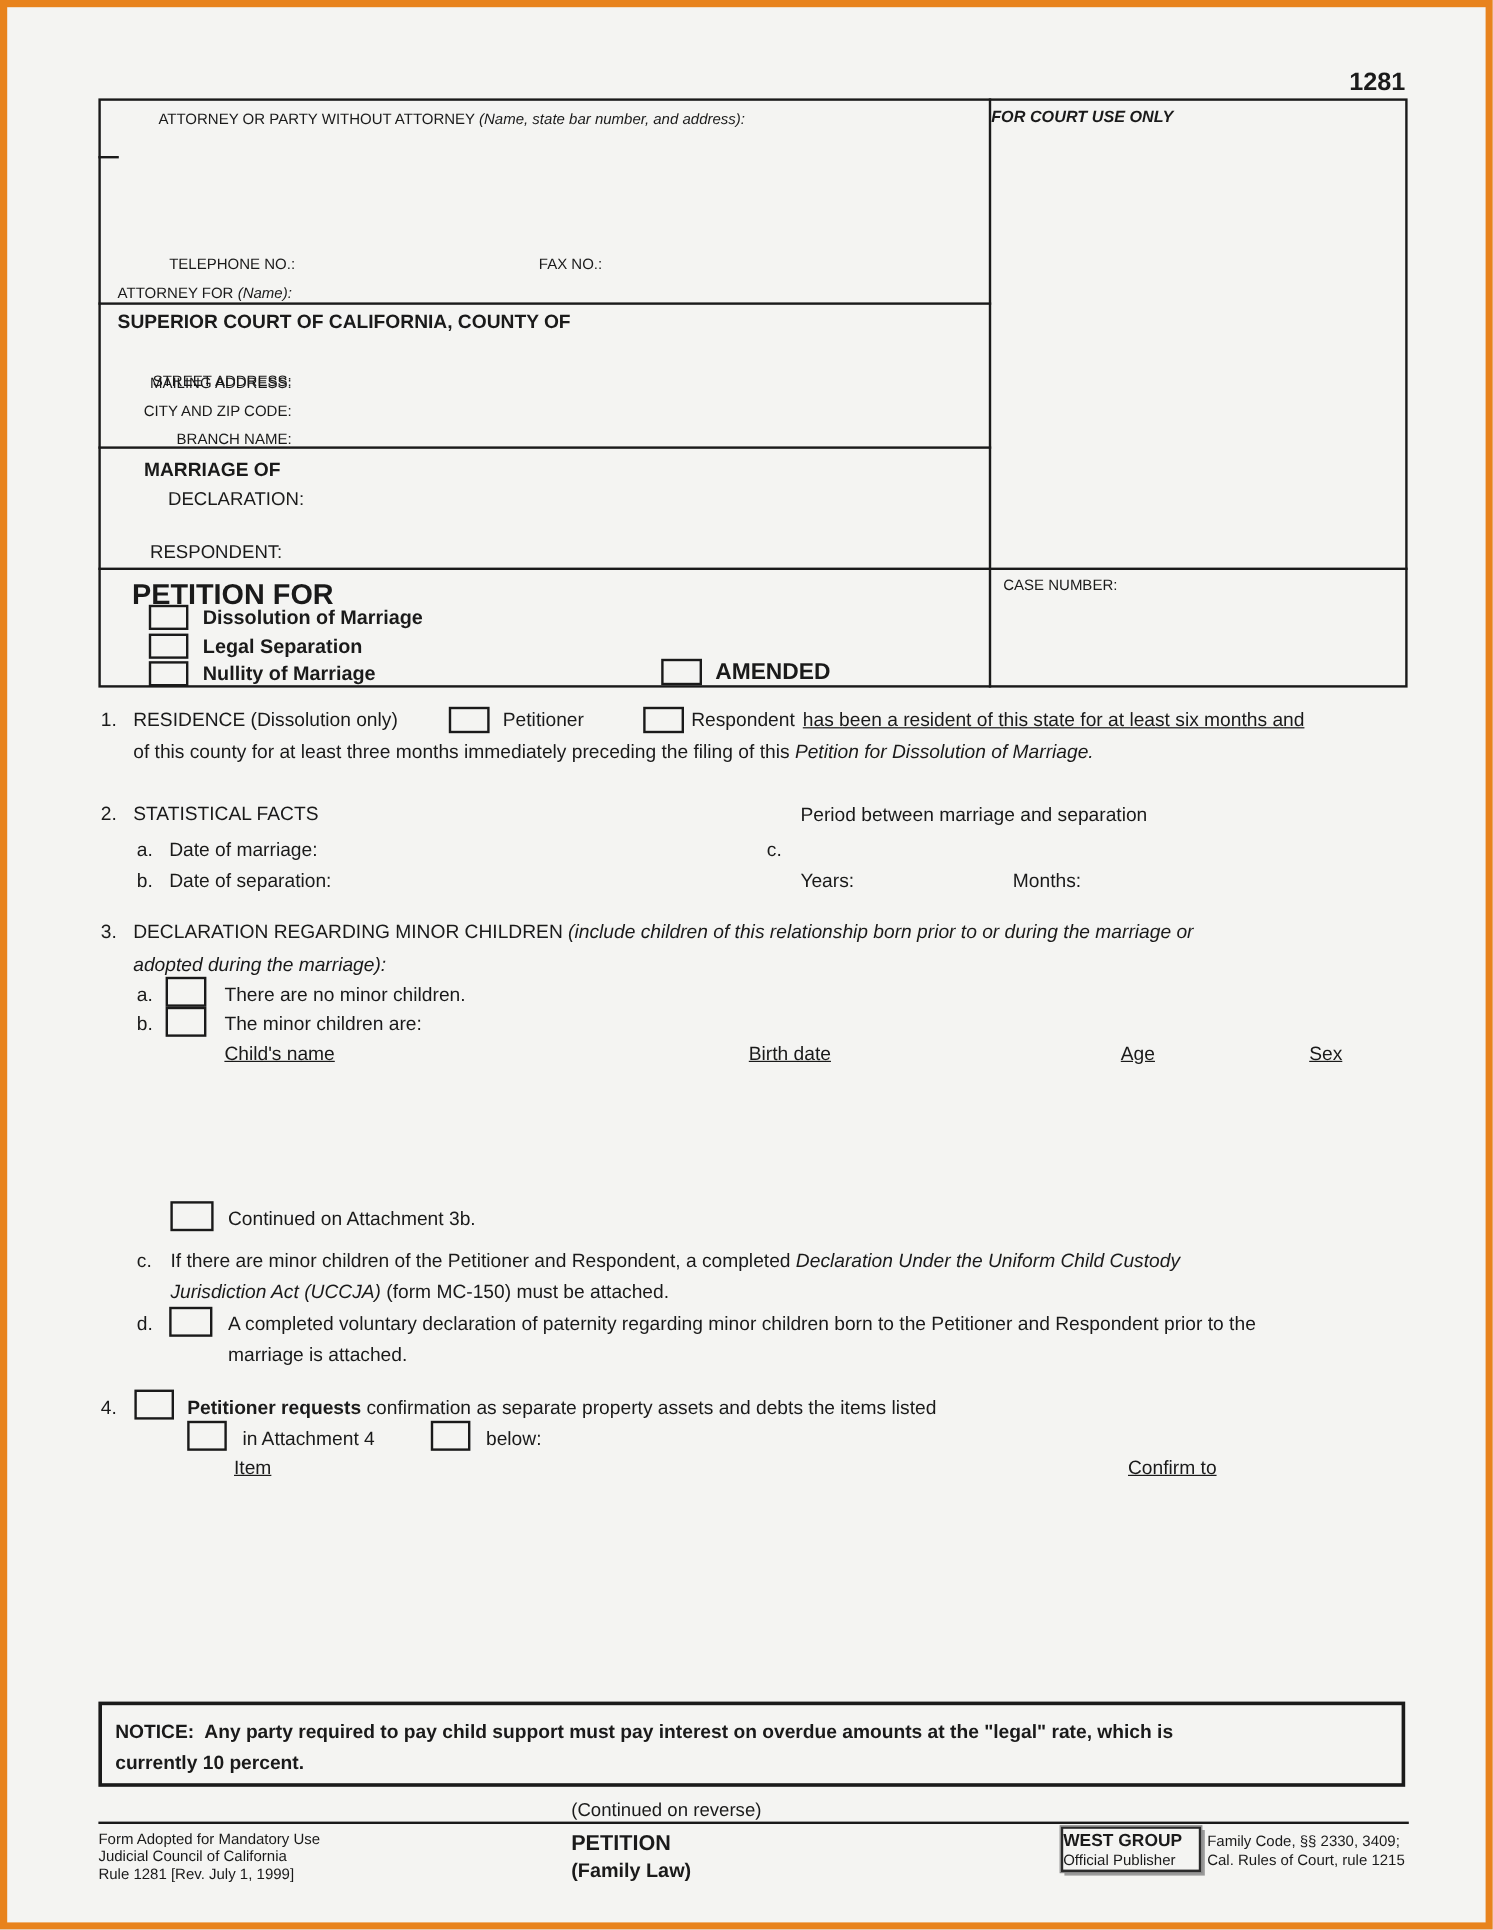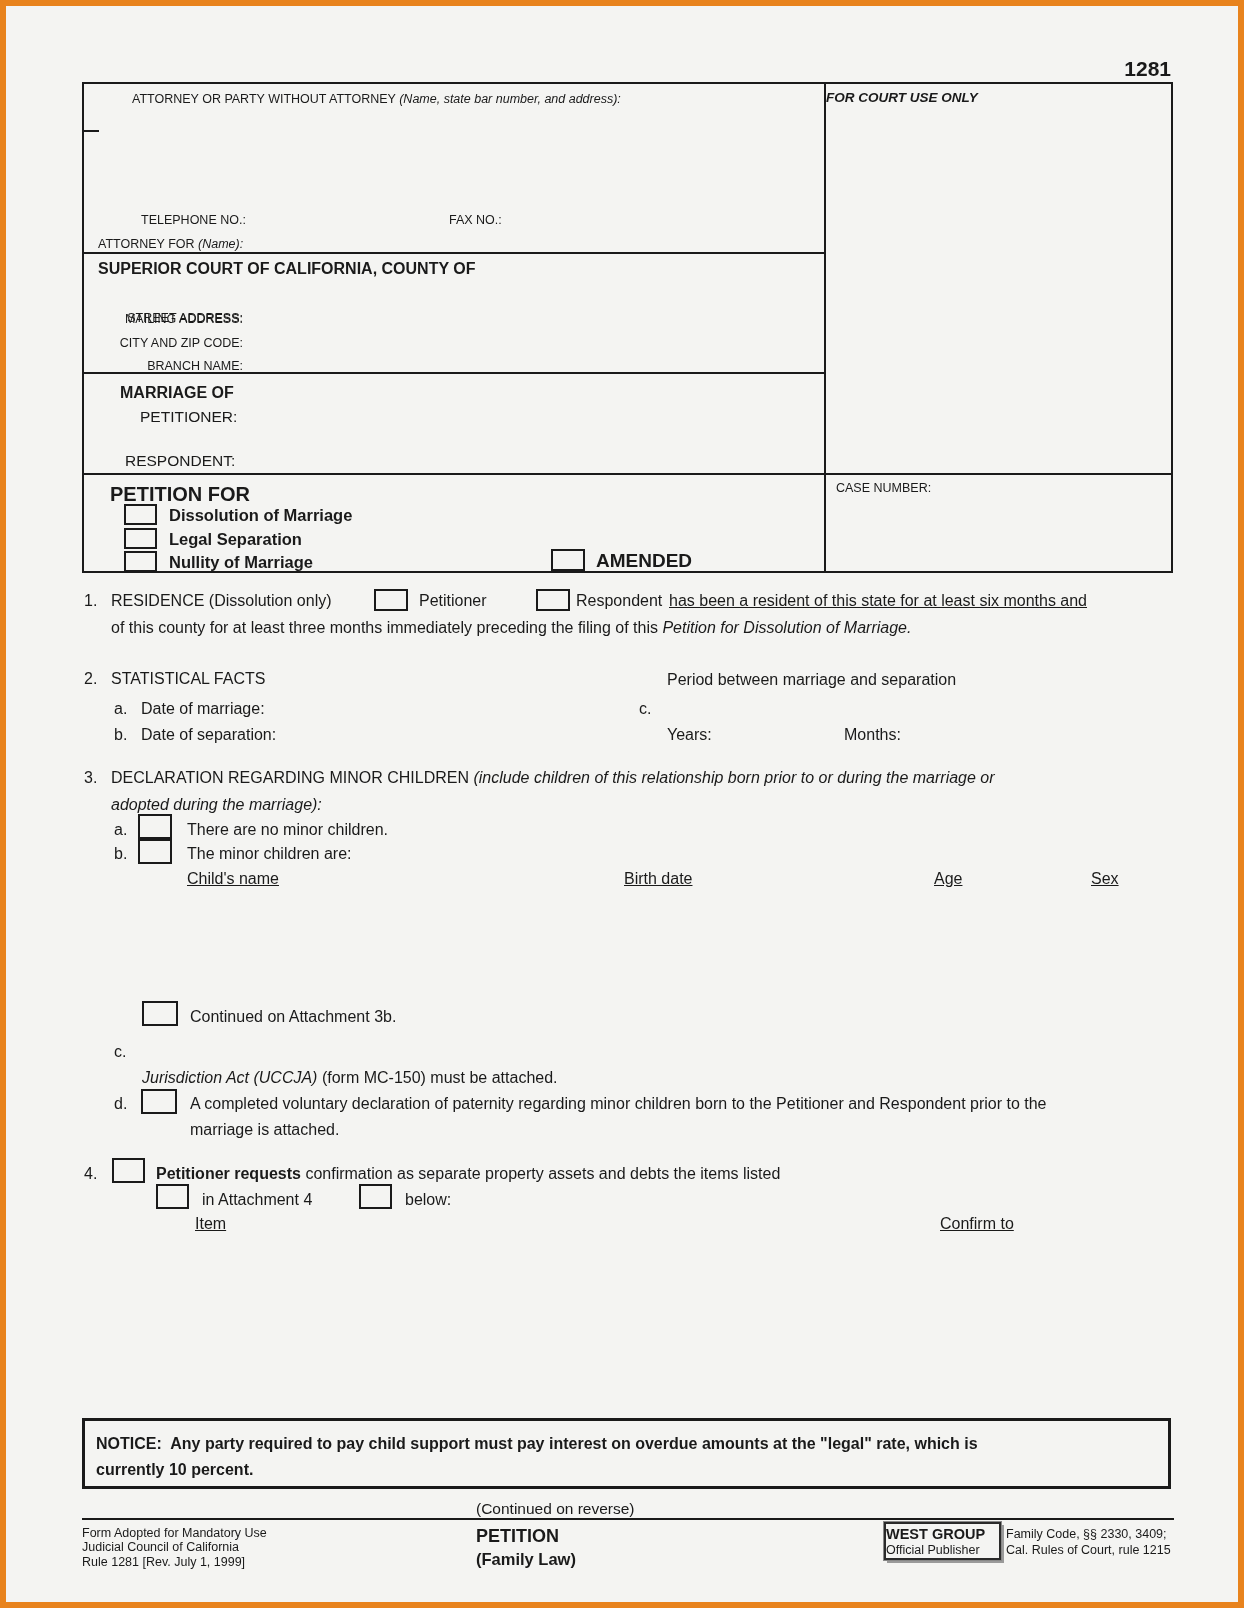--- a/index.html
+++ b/index.html
@@ -49,24 +49,24 @@
 
   <div class="abs b i ctr" style="left:820px; top:84px; width:345px; font-size:13.5px;">FOR COURT USE ONLY</div>
 
   <div class="abs b" style="left:92px; top:253px; font-size:16px;">SUPERIOR COURT OF CALIFORNIA, COUNTY OF</div>
   <div class="abs lbl rt" style="left:76px; top:281px; width:161px;margin-top:24px;">STREET ADDRESS:</div>
   <div class="abs lbl rt" style="left:76px; top:306px; width:161px;">MAILING ADDRESS:</div>
   <div class="abs lbl rt" style="left:76px; top:330px; width:161px;">CITY AND ZIP CODE:</div>
   <div class="abs lbl rt" style="left:76px; top:353px; width:161px;">BRANCH NAME:</div>
 
   <div class="abs b" style="left:114px; top:377px; font-size:16px;">MARRIAGE OF</div>
-  <div class="abs" style="left:134px; top:402px; font-size:15.5px;">PETITIONER:</div>
+  <div class="abs" style="left:134px; top:402px; font-size:15.5px;">DECLARATION:</div>
   <div class="abs" style="left:119px; top:446px; font-size:15.5px;">RESPONDENT:</div>
 
-  <div class="abs b" style="left:104px; top:476px; font-size:20px;">PETITION FOR</div>
+  <div class="abs b" style="left:104px; top:476px; font-size:24px;">PETITION FOR</div>
   <span class="cb" style="left:118px; top:498px; width:33px; height:21px;"></span>
   <div class="abs b" style="left:163px; top:500px; font-size:16.5px;">Dissolution of Marriage</div>
   <span class="cb" style="left:118px; top:522px; width:33px; height:21px;"></span>
   <div class="abs b" style="left:163px; top:524px; font-size:16.5px;">Legal Separation</div>
   <span class="cb" style="left:118px; top:545px; width:33px; height:21px;"></span>
   <div class="abs b" style="left:163px; top:547px; font-size:16.5px;">Nullity of Marriage</div>
   <span class="cb" style="left:545px; top:543px; width:34px; height:22px;"></span>
   <div class="abs b" style="left:590px; top:544px; font-size:19px;">AMENDED</div>
 
   <div class="abs lbl" style="left:830px; top:475px;">CASE NUMBER:</div>
@@ -111,20 +111,24 @@
 
   <div class="abs body u" style="left:181px; top:863px;">Child's name</div>
   <div class="abs body u" style="left:618px; top:863px;">Birth date</div>
   <div class="abs body u" style="left:928px; top:863px;">Age</div>
   <div class="abs body u" style="left:1085px; top:863px;">Sex</div>
 
   <span class="cb" style="left:136px; top:995px; width:36px; height:25px;"></span>
   <div class="abs body" style="left:184px; top:1001px;">Continued on Attachment 3b.</div>
 
   <div class="abs body" style="left:108px; top:1036px;">c.</div>
+  <div class="abs body" style="left:136px; top:1036px;">
+    <span>If there are minor children of the Petitioner and Respondent, a completed</span>
+    <span class="i">Declaration Under the Uniform Child Custody</span>
+  </div>
   <div class="abs body" style="left:136px; top:1062px;">
     <span class="i">Jurisdiction Act (UCCJA)</span>
     <span>(form MC-150) must be attached.</span>
   </div>
 
   <div class="abs body" style="left:108px; top:1088px;">d.</div>
   <span class="cb" style="left:135px; top:1083px; width:36px; height:25px;"></span>
   <div class="abs body" style="left:184px; top:1088px;">A completed voluntary declaration of paternity regarding minor children born to the Petitioner and Respondent prior to the</div>
   <div class="abs body" style="left:184px; top:1114px;">marriage is attached.</div>
 

